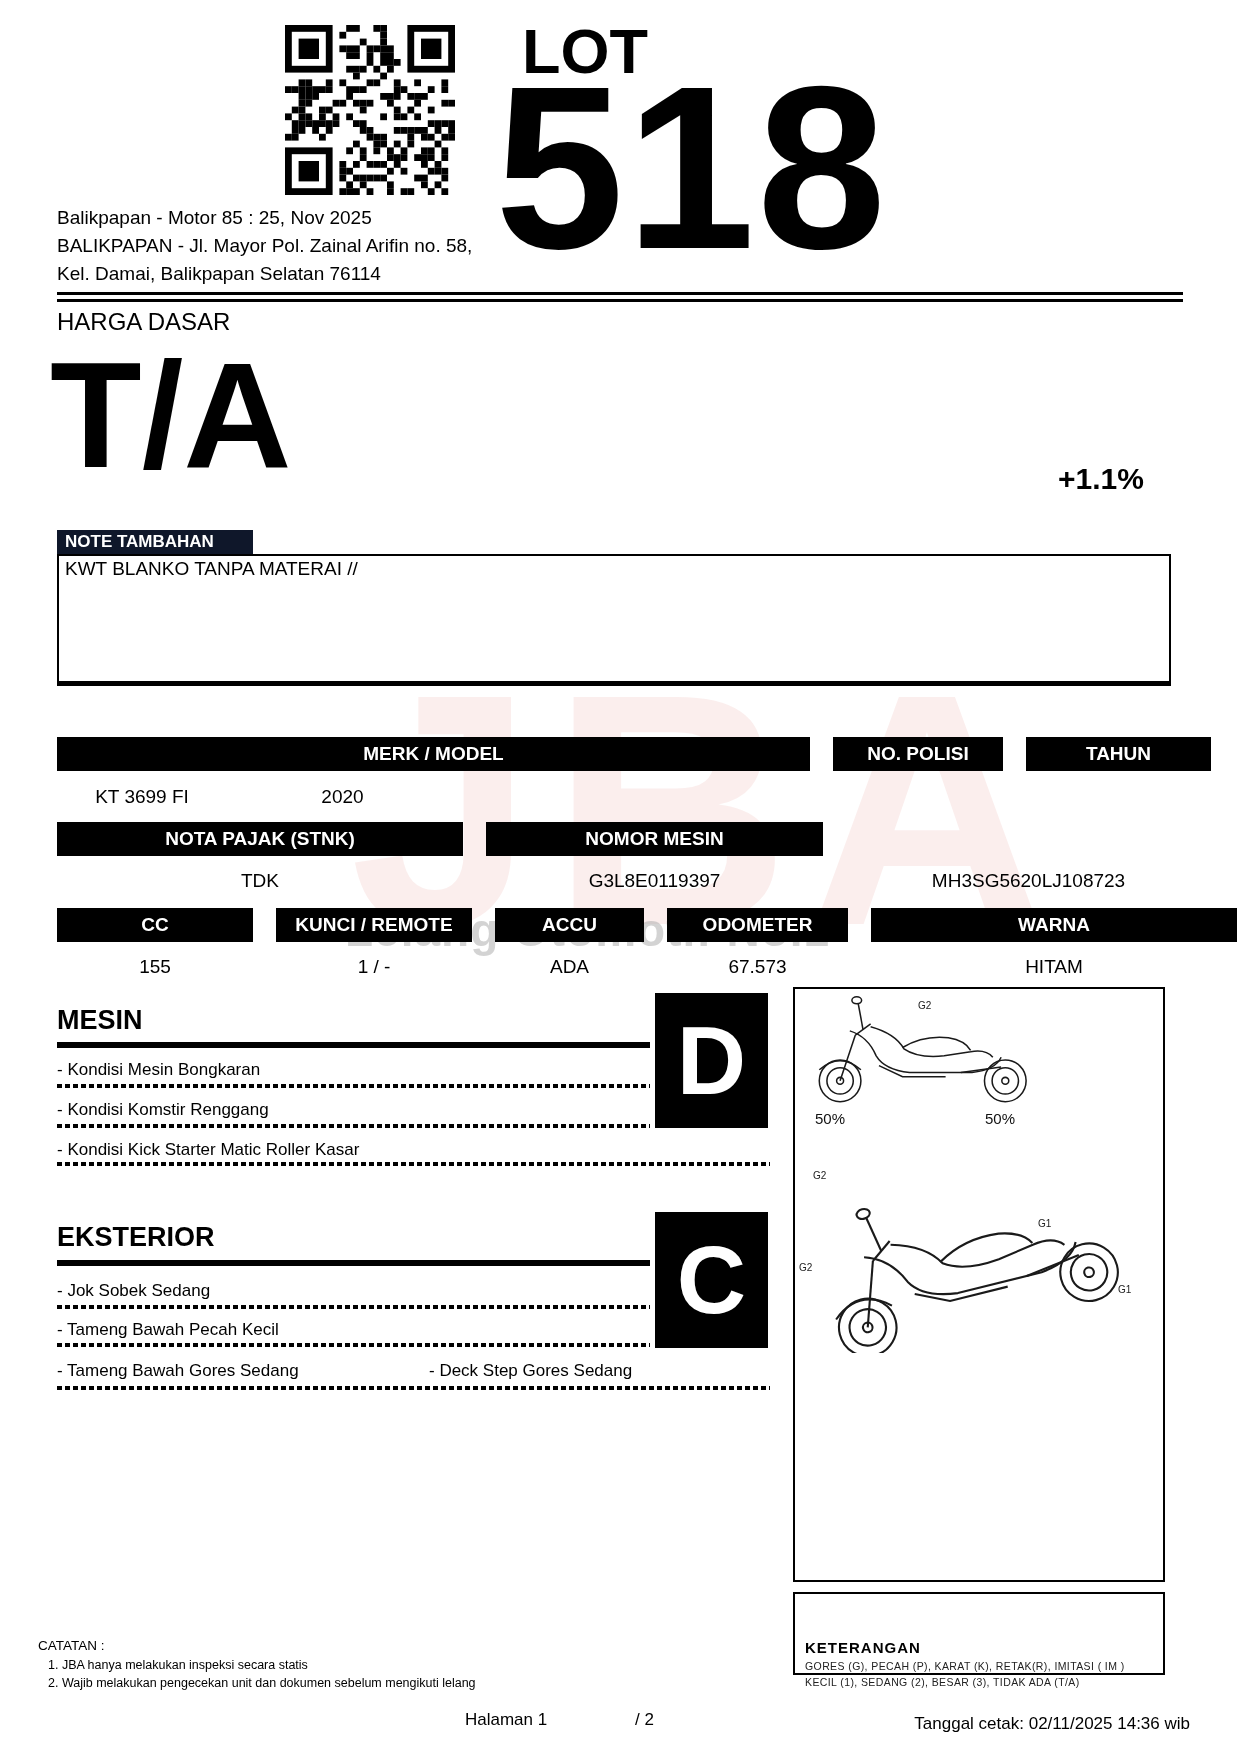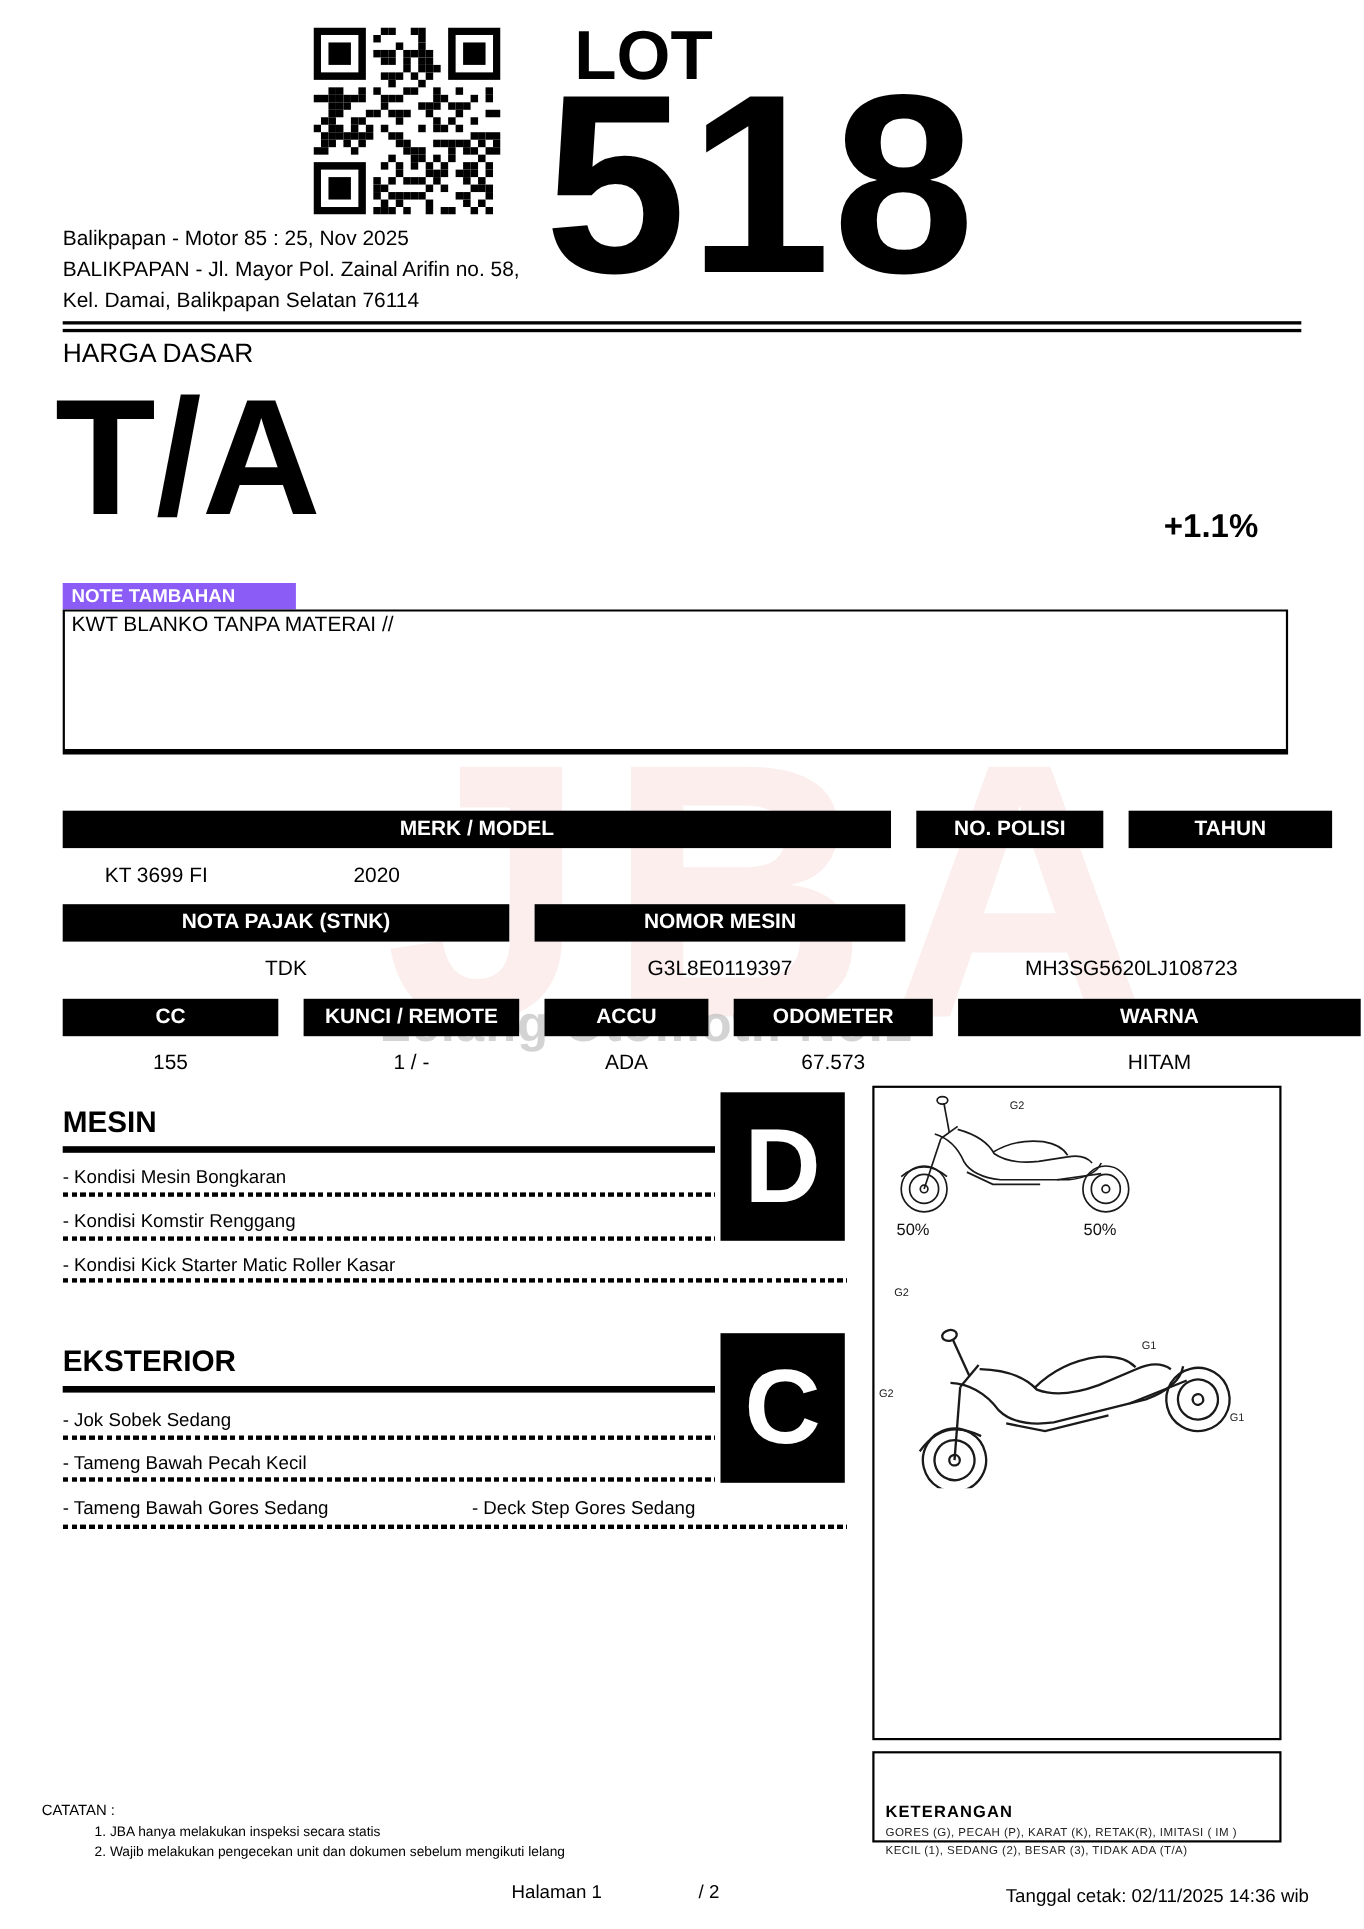--- a/index.html
+++ b/index.html
@@ -19,22 +19,22 @@
   .lot-number{font-size:232px;font-weight:bold;line-height:0.86;letter-spacing:2px;}
 
   .addr{font-size:19px;line-height:1;}
 
   .double-rule{height:4px;border-top:3px solid #000;border-bottom:3px solid #000;}
 
   .harga-label{font-size:24px;text-align:right;}
   .harga-value{font-size:150px;font-weight:bold;line-height:1;}
   .harga-pct{font-size:30px;font-weight:bold;}
 
-  .note-bar{background:#8b5cf6;color:#fff;font-weight:bold;font-size:17px;
-            width:212px;height:24px;display:flex;align-items:center;padding-left:8px;box-sizing:border-box;}
+  .note-bar{background:#0f172a;color:#fff;font-weight:bold;font-size:17px;
+            width:196px;height:24px;display:flex;align-items:center;padding-left:8px;box-sizing:border-box;}
   .note-box{width:1114px;height:132px;border:2px solid #000;border-bottom-width:5px;box-sizing:border-box;
             font-size:19px;padding:2px 6px;}
 
   .trow{position:absolute;left:57px;display:flex;gap:23px;z-index:1;}
   .hcell{background:#000;color:#fff;font-weight:bold;font-size:19px;height:34px;
          display:flex;align-items:center;justify-content:center;box-sizing:border-box;}
   .vcell{font-size:19px;height:48px;display:flex;align-items:center;justify-content:center;box-sizing:border-box;}
 
   .sec-title{font-size:27px;font-weight:bold;}
   .sec-rule{height:6px;background:#000;}
@@ -48,21 +48,21 @@
                border:2px solid #000;box-sizing:border-box;background:transparent;z-index:1;}
   .ket-box{position:absolute;left:793px;top:1592px;width:372px;height:83px;border:2px solid #000;
            box-sizing:border-box;padding:5px 10px;z-index:1;}
   .ket-title{font-size:15px;font-weight:bold;letter-spacing:1px;margin-top:40px;}
   .ket-line{font-size:10.5px;letter-spacing:0.4px;margin-top:4px;color:#222;}
 
   .diag-label{position:absolute;font-size:10px;color:#222;z-index:2;}
   .tread-label{position:absolute;font-size:15px;color:#111;z-index:2;}
 
   .catatan-label{font-size:13.5px;}
-  .catatan-item{font-size:12.5px;margin-left:38px;}
+  .catatan-item{font-size:12.5px;}
   .footer-text{font-size:17px;}
 </style>
 </head>
 <body>
 
 <div class="page">
 
   <div class="wm-jba">JBA</div>
   <div class="wm-tag">Lelang Otomotif No.1</div>
 

